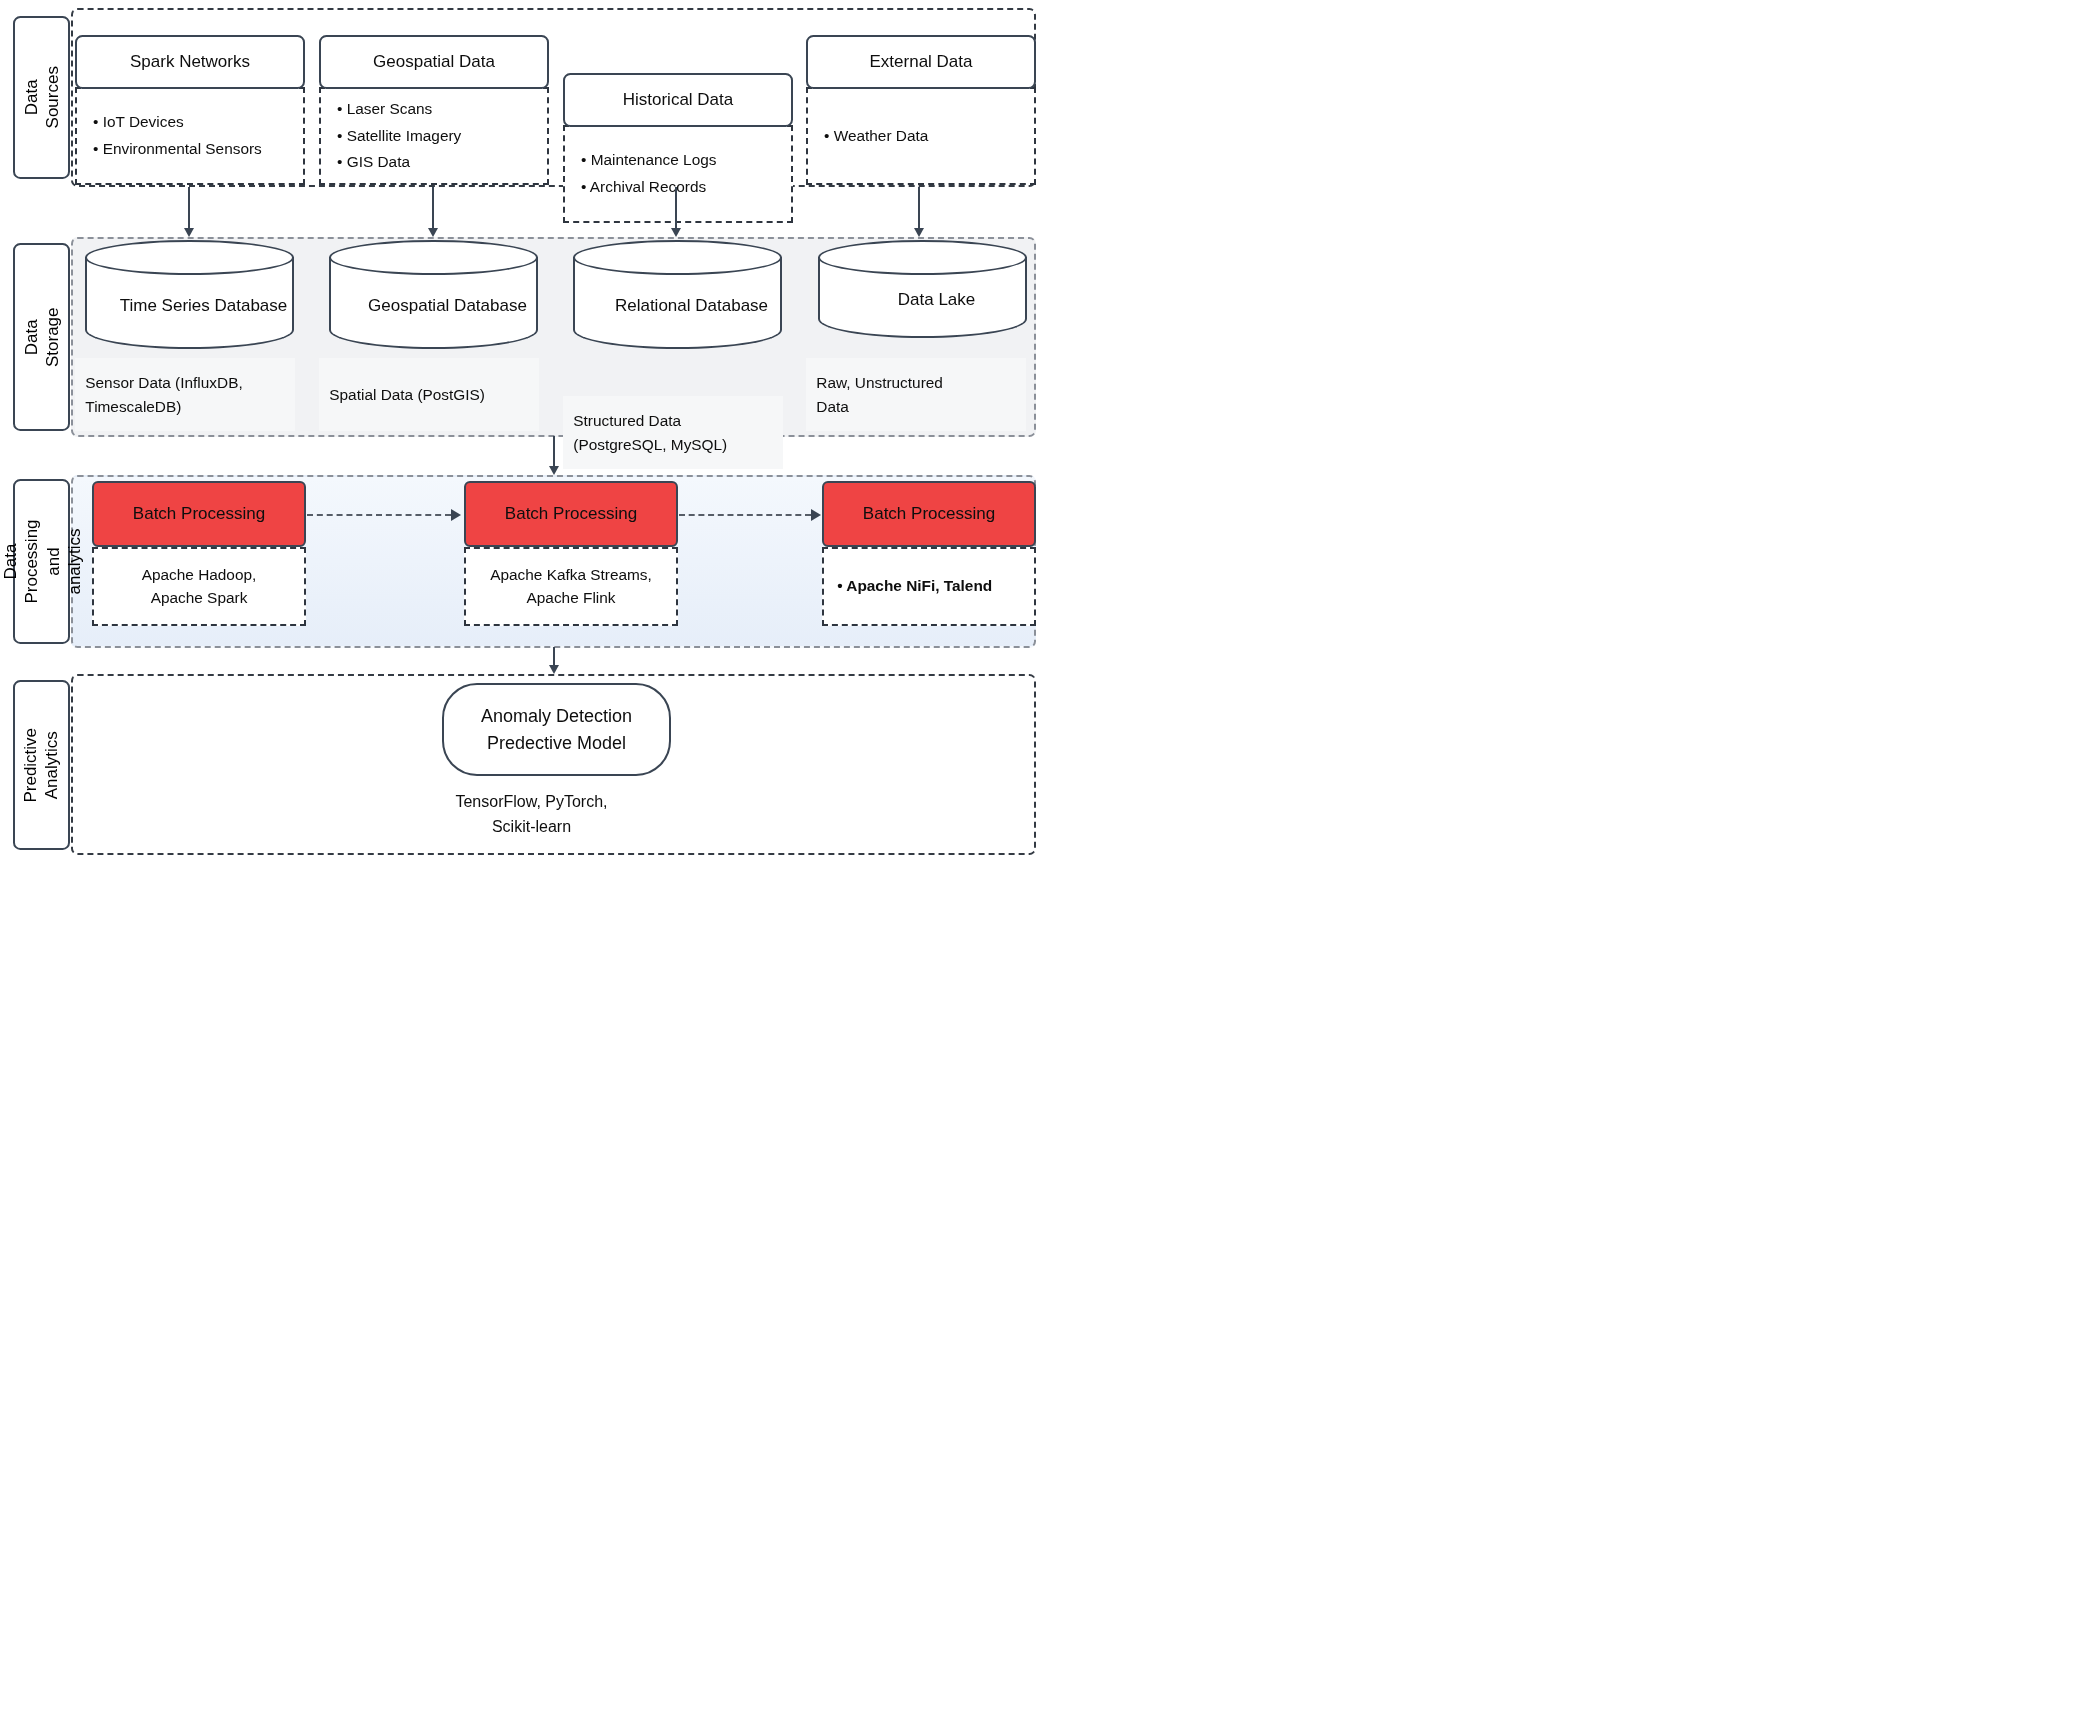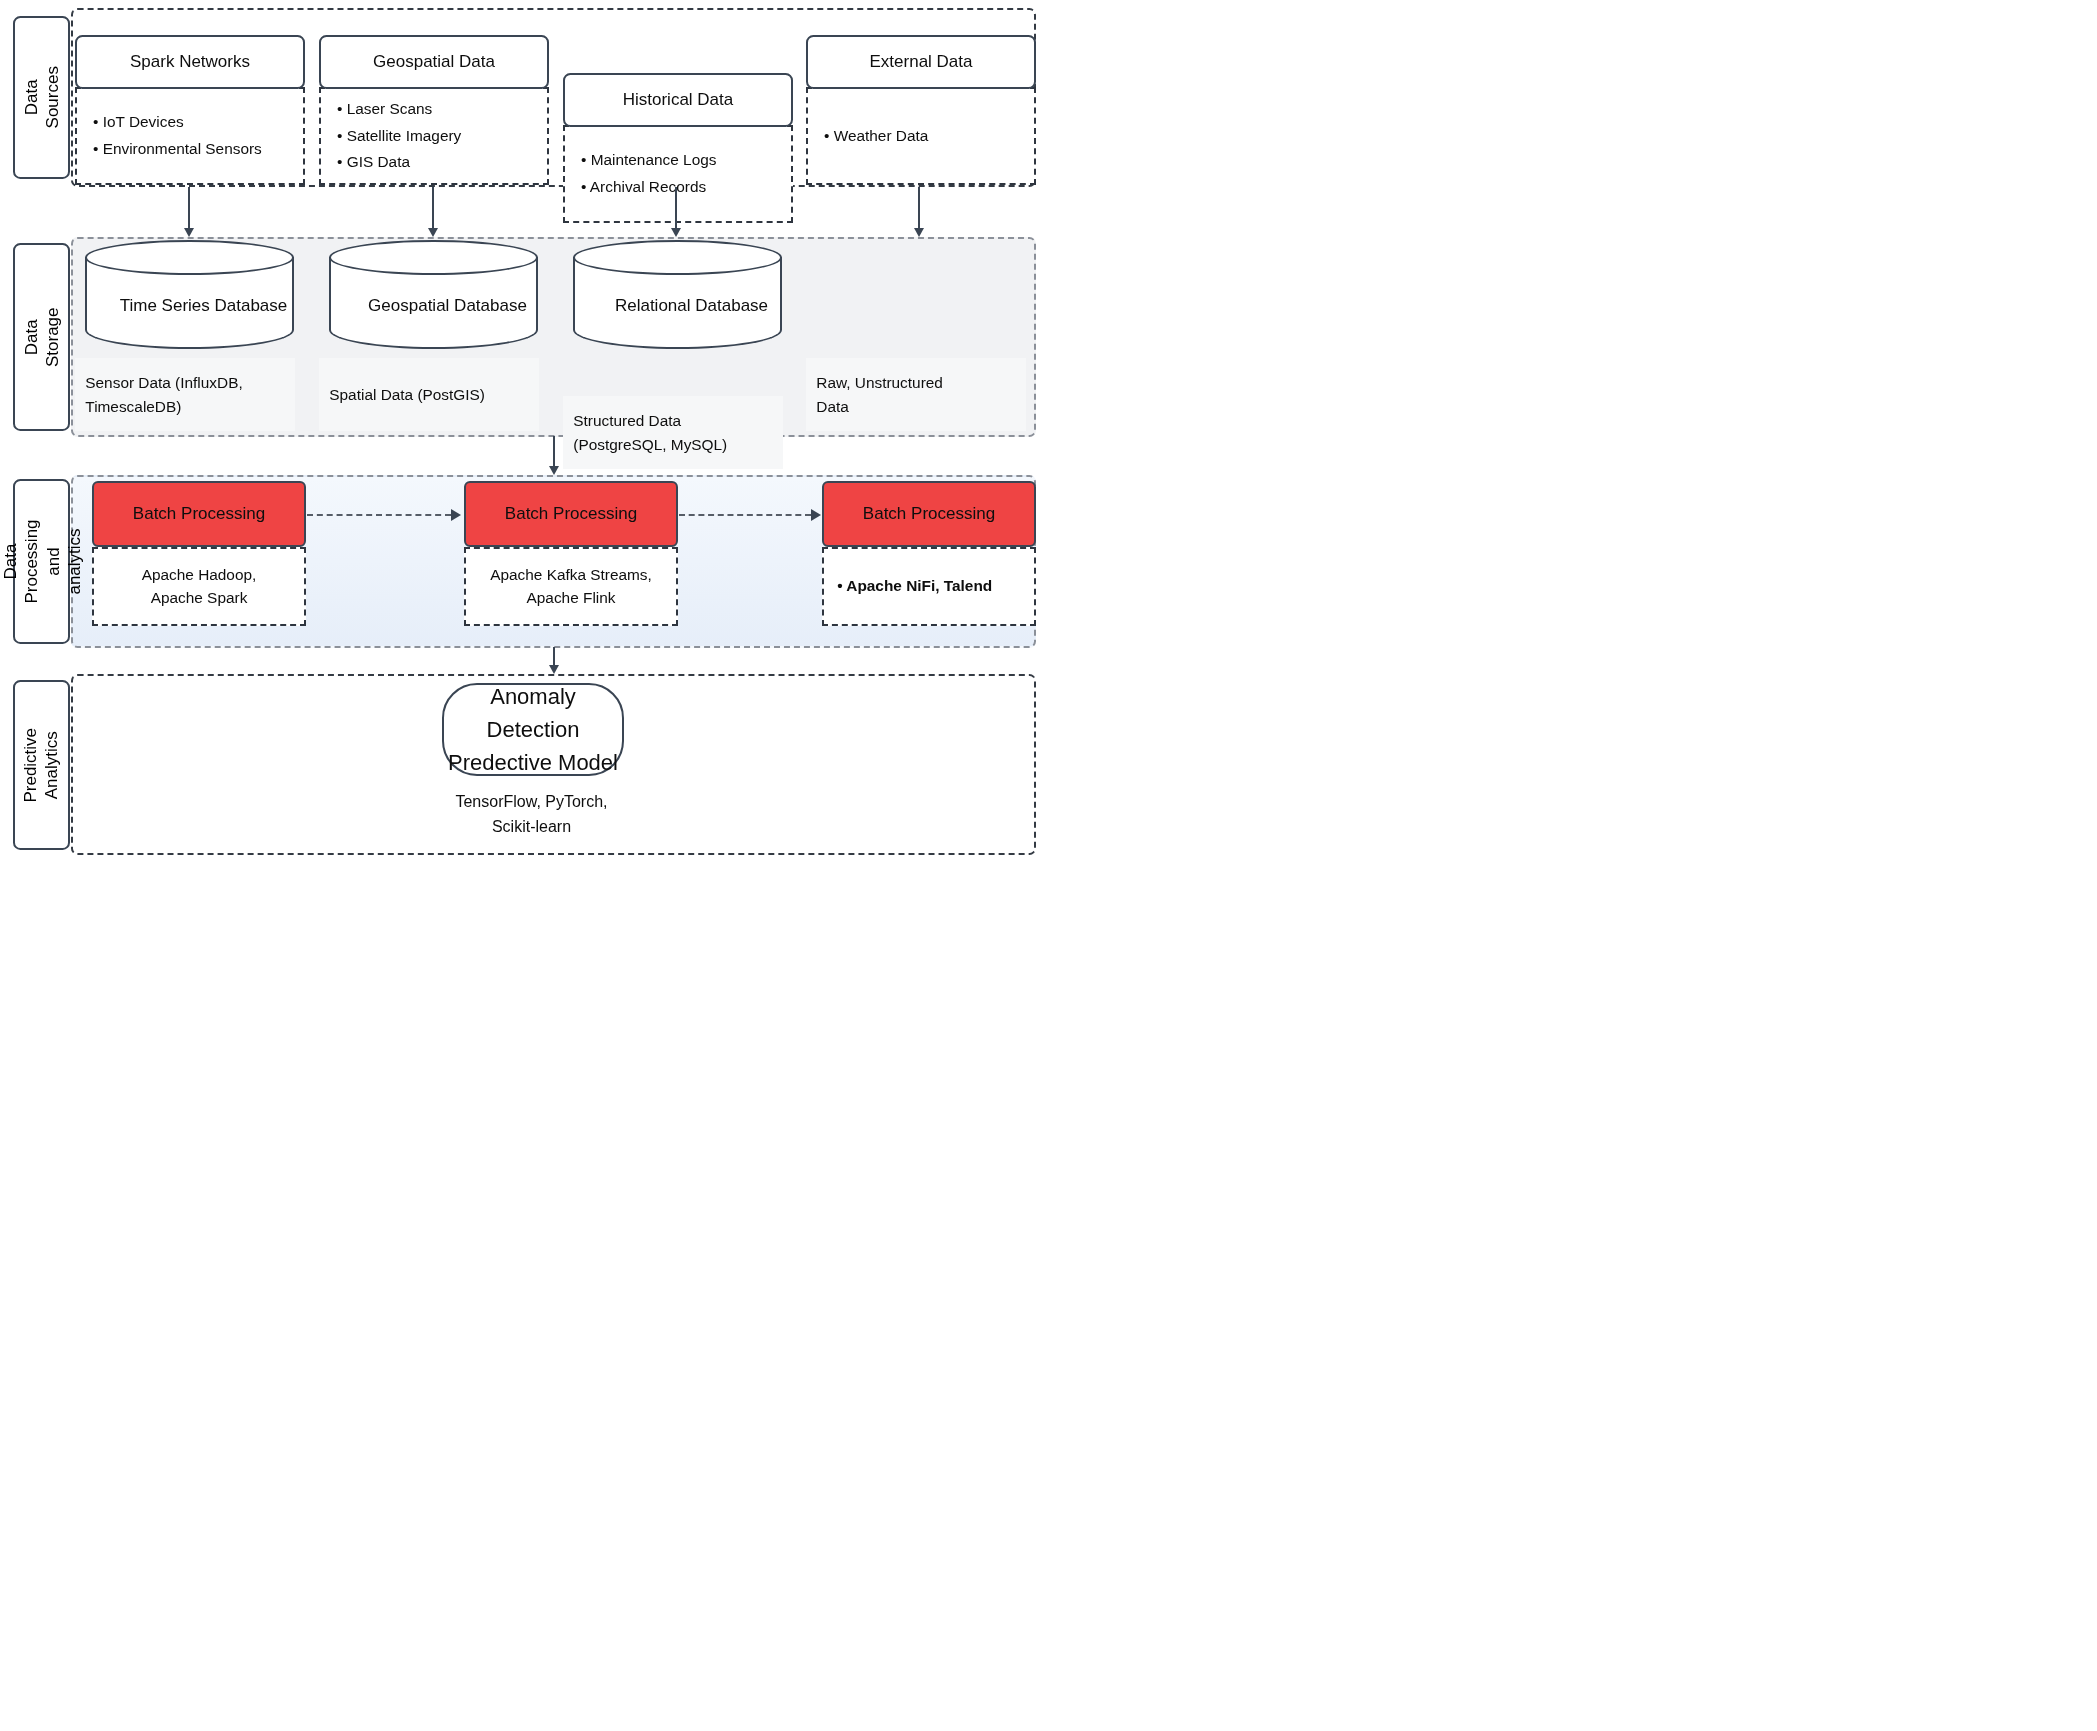--- a/index.html
+++ b/index.html
@@ -82,23 +82,23 @@
   .va-pp{left:549px;top:647px;height:27px;}
 
   
   .harrow{position:absolute;top:514px;height:0;border-top:2.2px dashed #565d67;z-index:2;}
   .harrow .head{position:absolute;right:-9.6px;top:-7.3px;width:0;height:0;
     border-top:6.6px solid transparent;border-bottom:6.6px solid transparent;border-left:10.3px solid var(--ink);}
   .ha0{left:307px;width:144px;}
   .ha1{left:679px;width:132px;}
 
   
-  .stadium{position:absolute;left:442px;top:683px;width:182px;height:93px;background:#fff;
+  .stadium{position:absolute;left:442px;top:683px;width:229px;height:93px;background:#fff;
     border:2.2px solid var(--ink);border-radius:35px;display:flex;align-items:center;justify-content:center;
-    font-size:22px;text-align:center;white-space:pre-line;line-height:1.5;box-sizing:border-box;}
+    font-size:18px;text-align:center;white-space:pre-line;line-height:1.5;box-sizing:border-box;}
   .tools{position:absolute;left:348px;top:790px;width:367px;text-align:center;font-size:16px;
     line-height:1.55;white-space:pre-line;}
 </style>
 </head>
 <body>
 
 <div class="canvas">
 
   <div class="lane lane-sources"></div>
   <div class="lane lane-storage"></div>
@@ -185,20 +185,25 @@
   <div class="cylinder cy1">
     <div class="cyl-body"></div>
     <div class="cyl-top"></div>
     <div class="cyl-label">Geospatial Database</div>
   </div>
   <div class="cylinder cy2">
     <div class="cyl-body"></div>
     <div class="cyl-top"></div>
     <div class="cyl-label">Relational Database</div>
   </div>
+  <div class="cylinder cy3">
+    <div class="cyl-body"></div>
+    <div class="cyl-top"></div>
+    <div class="cyl-label">Data Lake</div>
+  </div>
 
   <div class="store-panel c0">
     <div>Sensor Data (InfluxDB,
 TimescaleDB)</div>
   </div>
   <div class="store-panel c1">
     <div>Spatial Data (PostGIS)</div>
   </div>
   <div class="store-panel c2">
     <div>Structured Data

